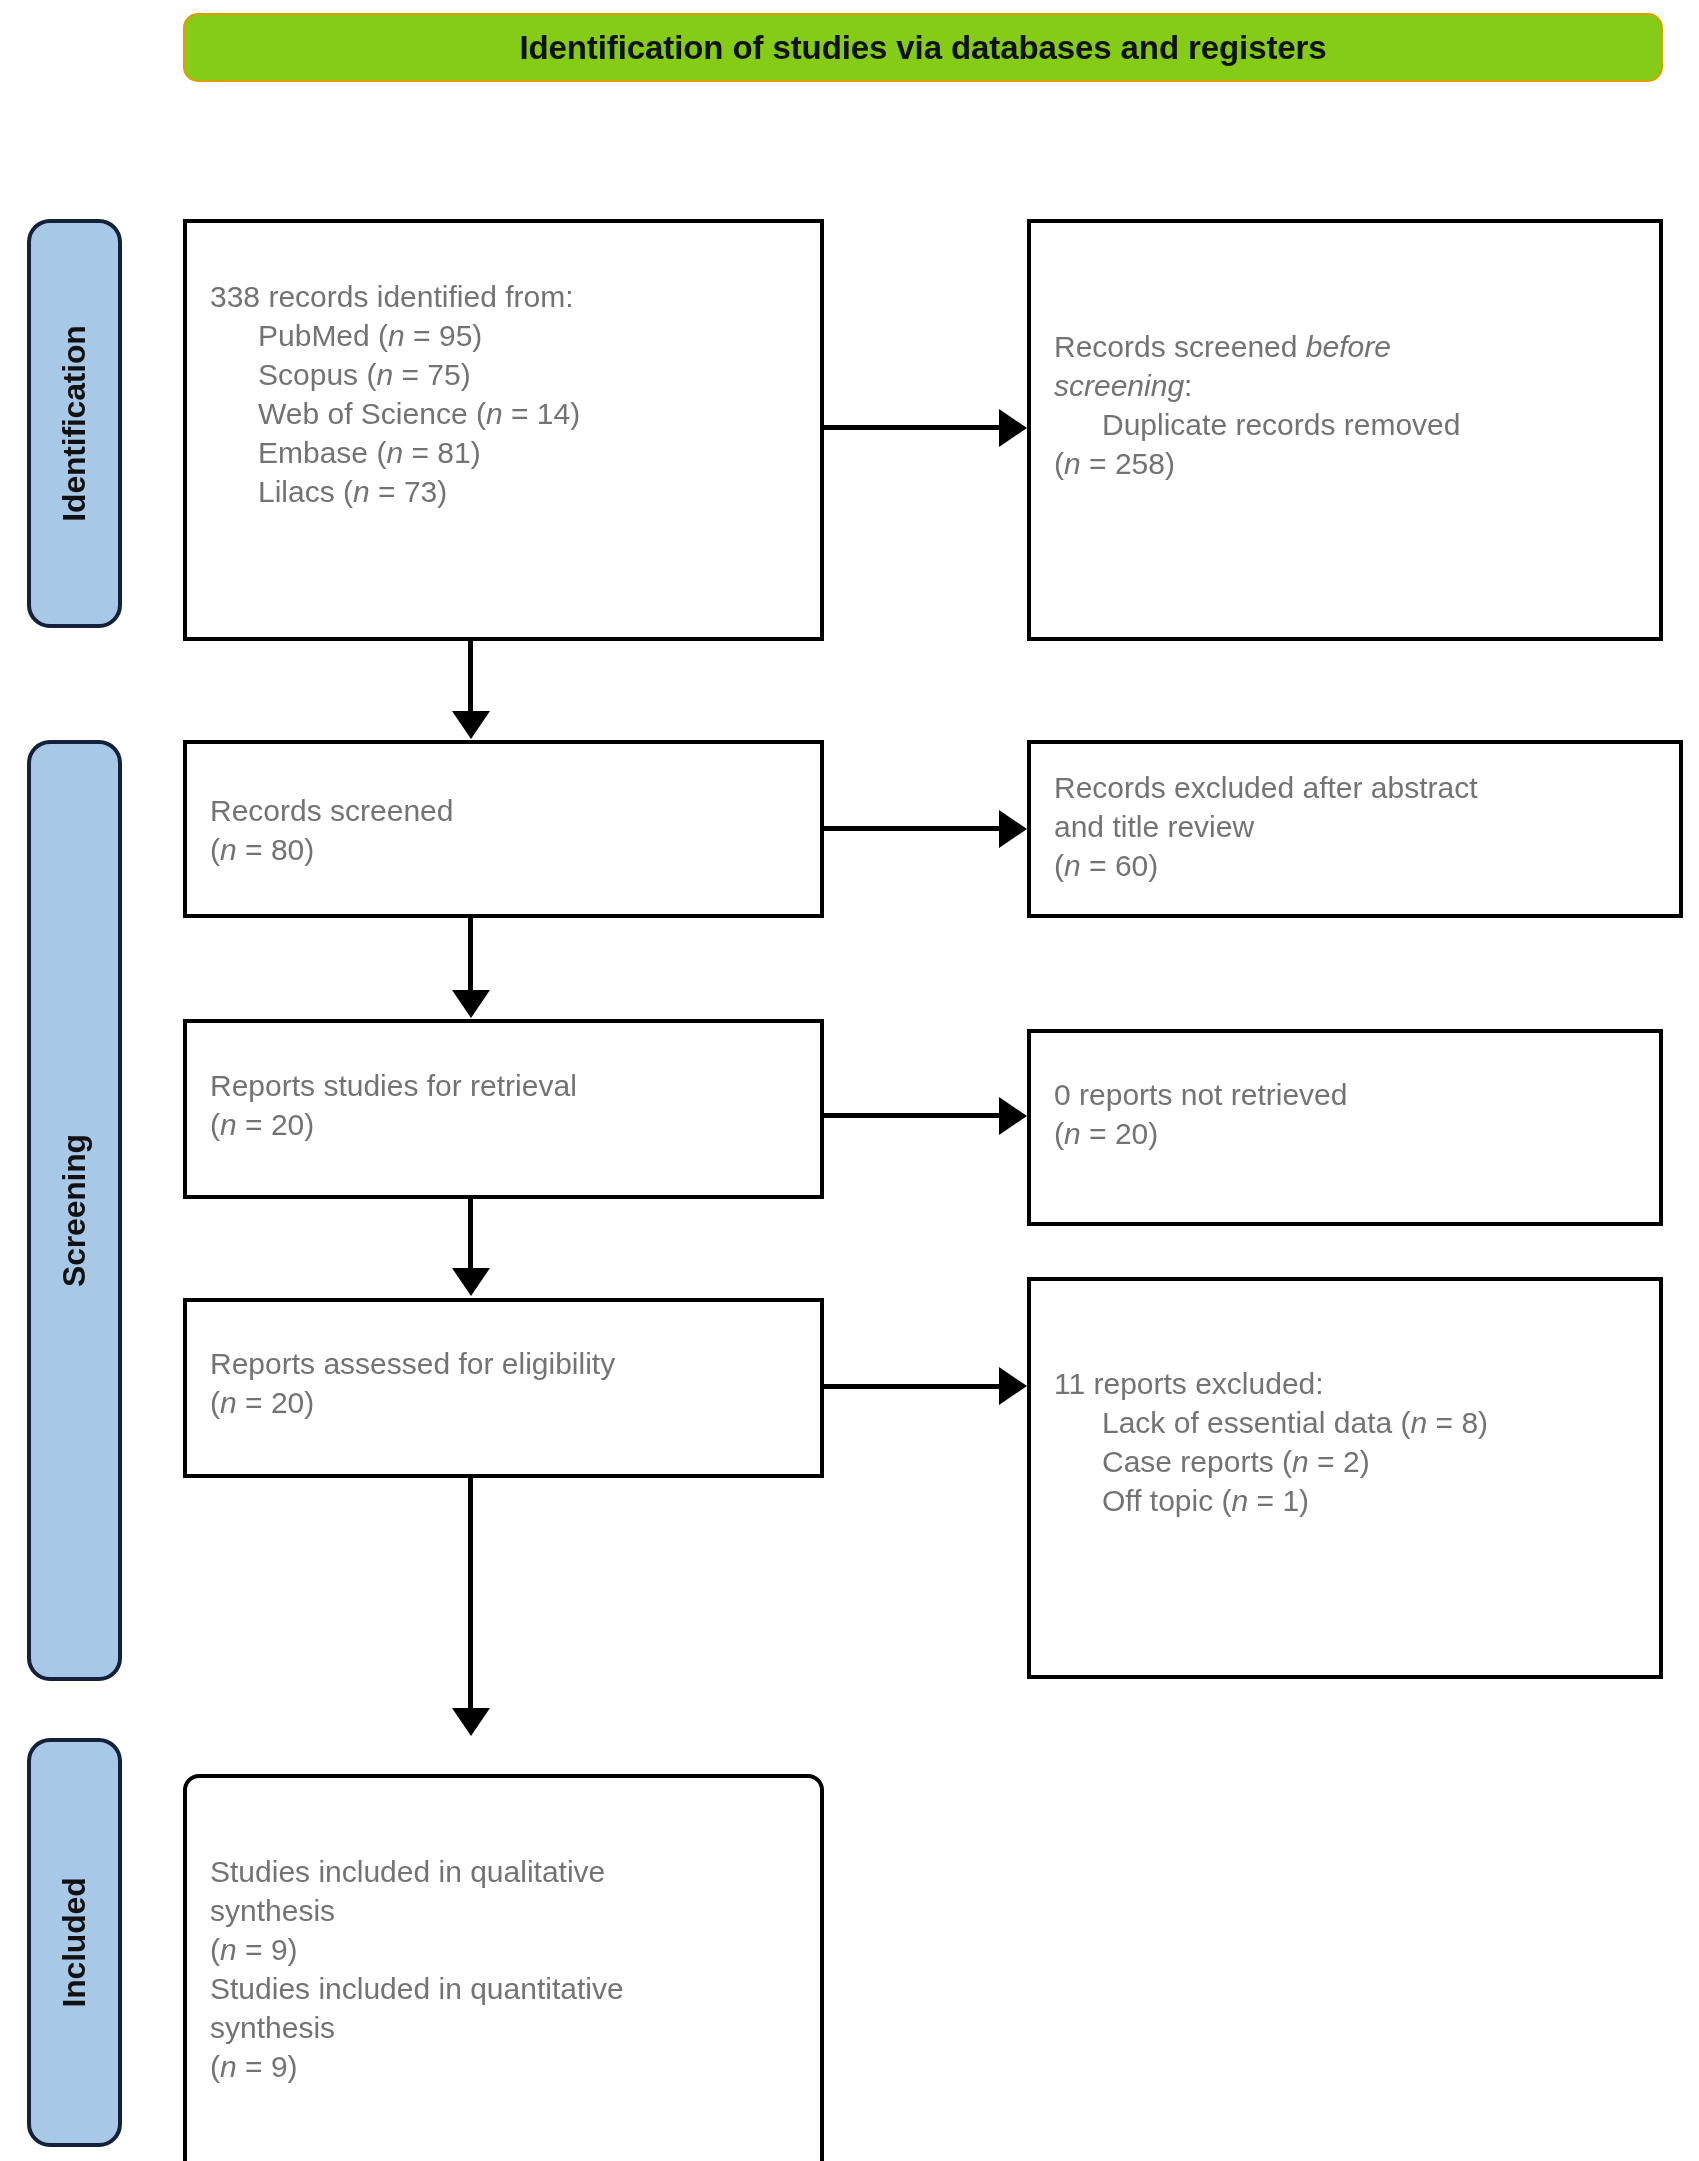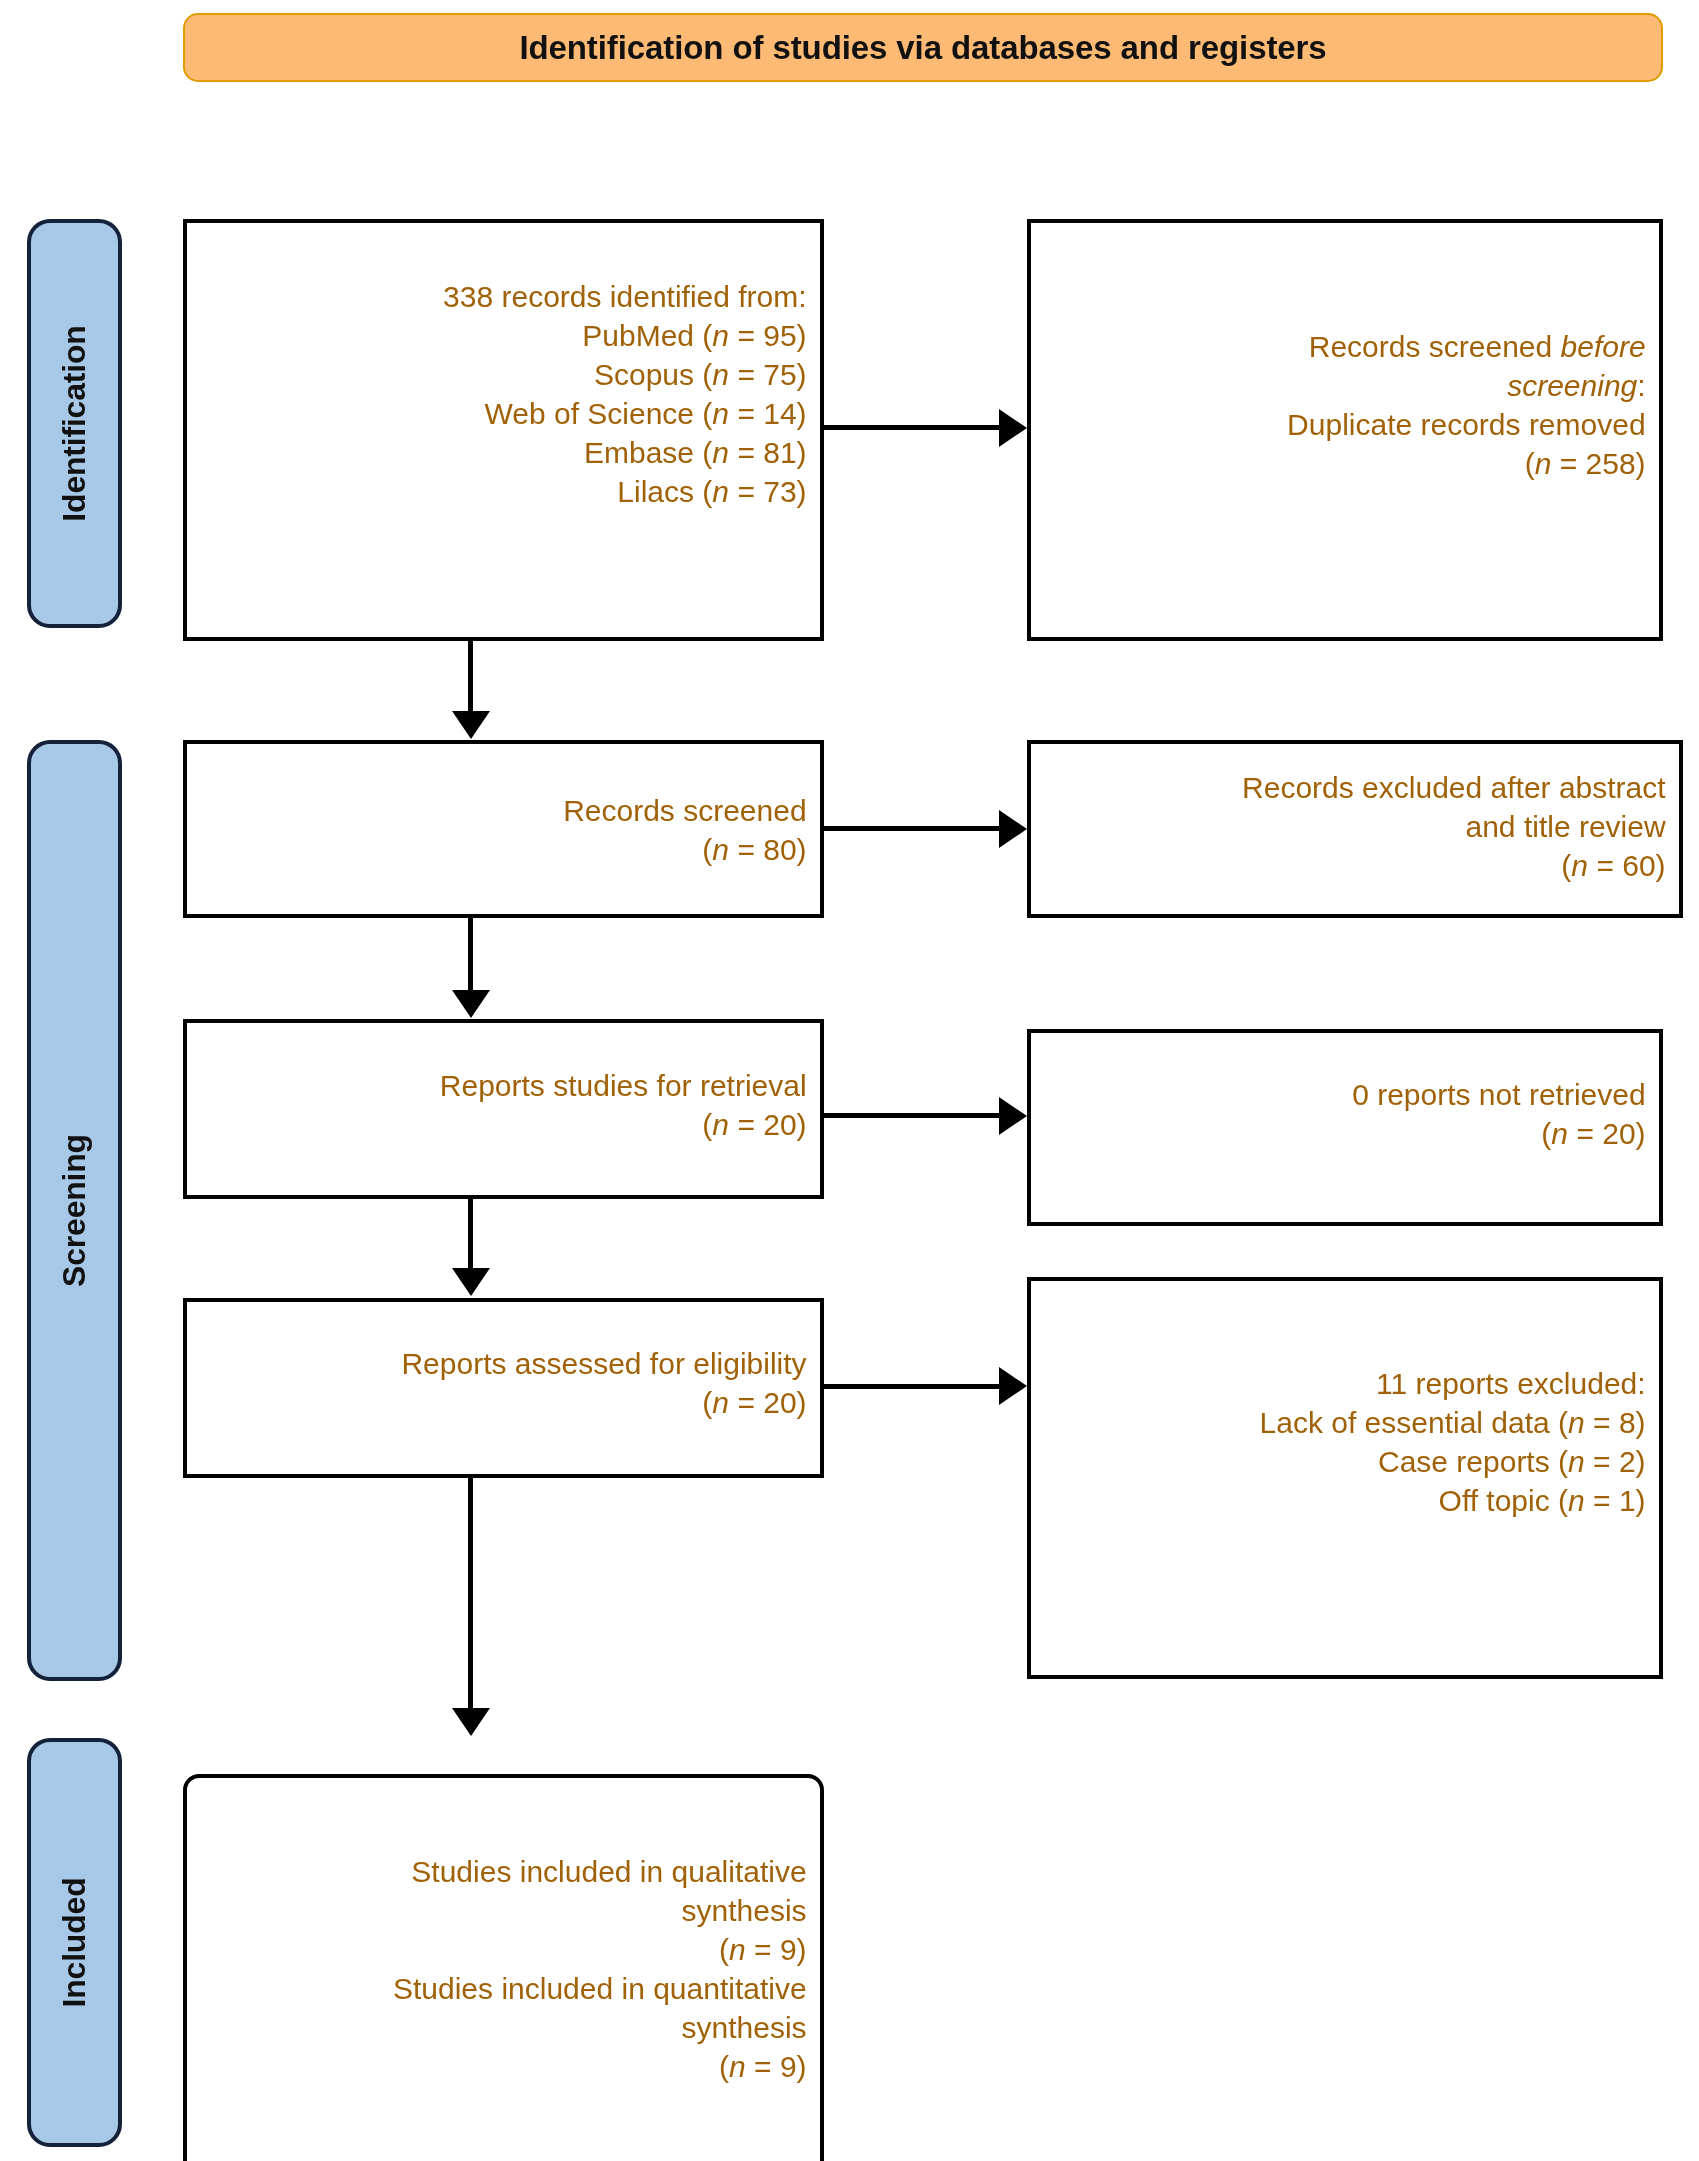--- a/index.html
+++ b/index.html
@@ -19,21 +19,21 @@
     overflow: hidden;
   }
 
   
   .header-banner {
     position: absolute;
     left: 183px;
     top: 13.4px;
     width: 1480px;
     height: 69px;
-    background: #fdba74;
+    background: #84cc16;
     border: 2px solid #e09c00;
     border-radius: 15px;
     box-sizing: border-box;
     display: flex;
     align-items: center;
     justify-content: center;
   }
   .header-banner .banner-text {
     font-size: 33px;
     font-weight: bold;
@@ -69,23 +69,22 @@
     border: 4px solid #000000;
     box-sizing: border-box;
     padding: 0;
   }
   .box-text {
     position: absolute;
     left: 23px;
     right: 13.4px;
     font-size: 30px;
     line-height: 1.30;
-    color: #a16207;
+    color: #737373;
     white-space: pre-wrap;
-    text-align: right;
   }
   .box-text .ind1 { display: block; padding-left: 48px; }
   .box-text .ital { font-style: italic; }
 
   
   .v-line {
     position: absolute;
     width: 5.4px;
     background: #000000;
   }

